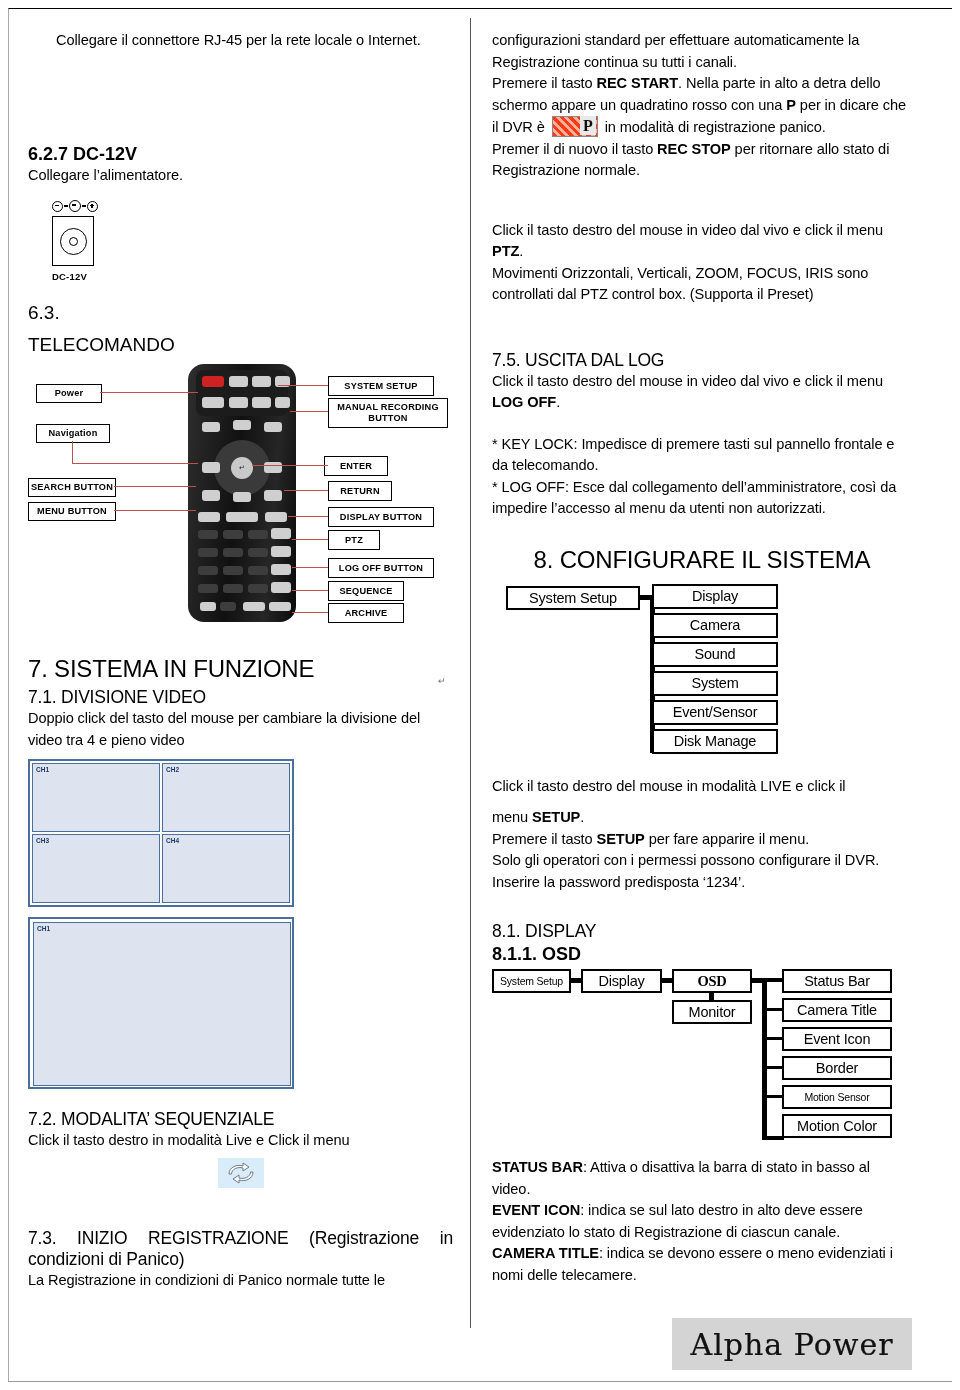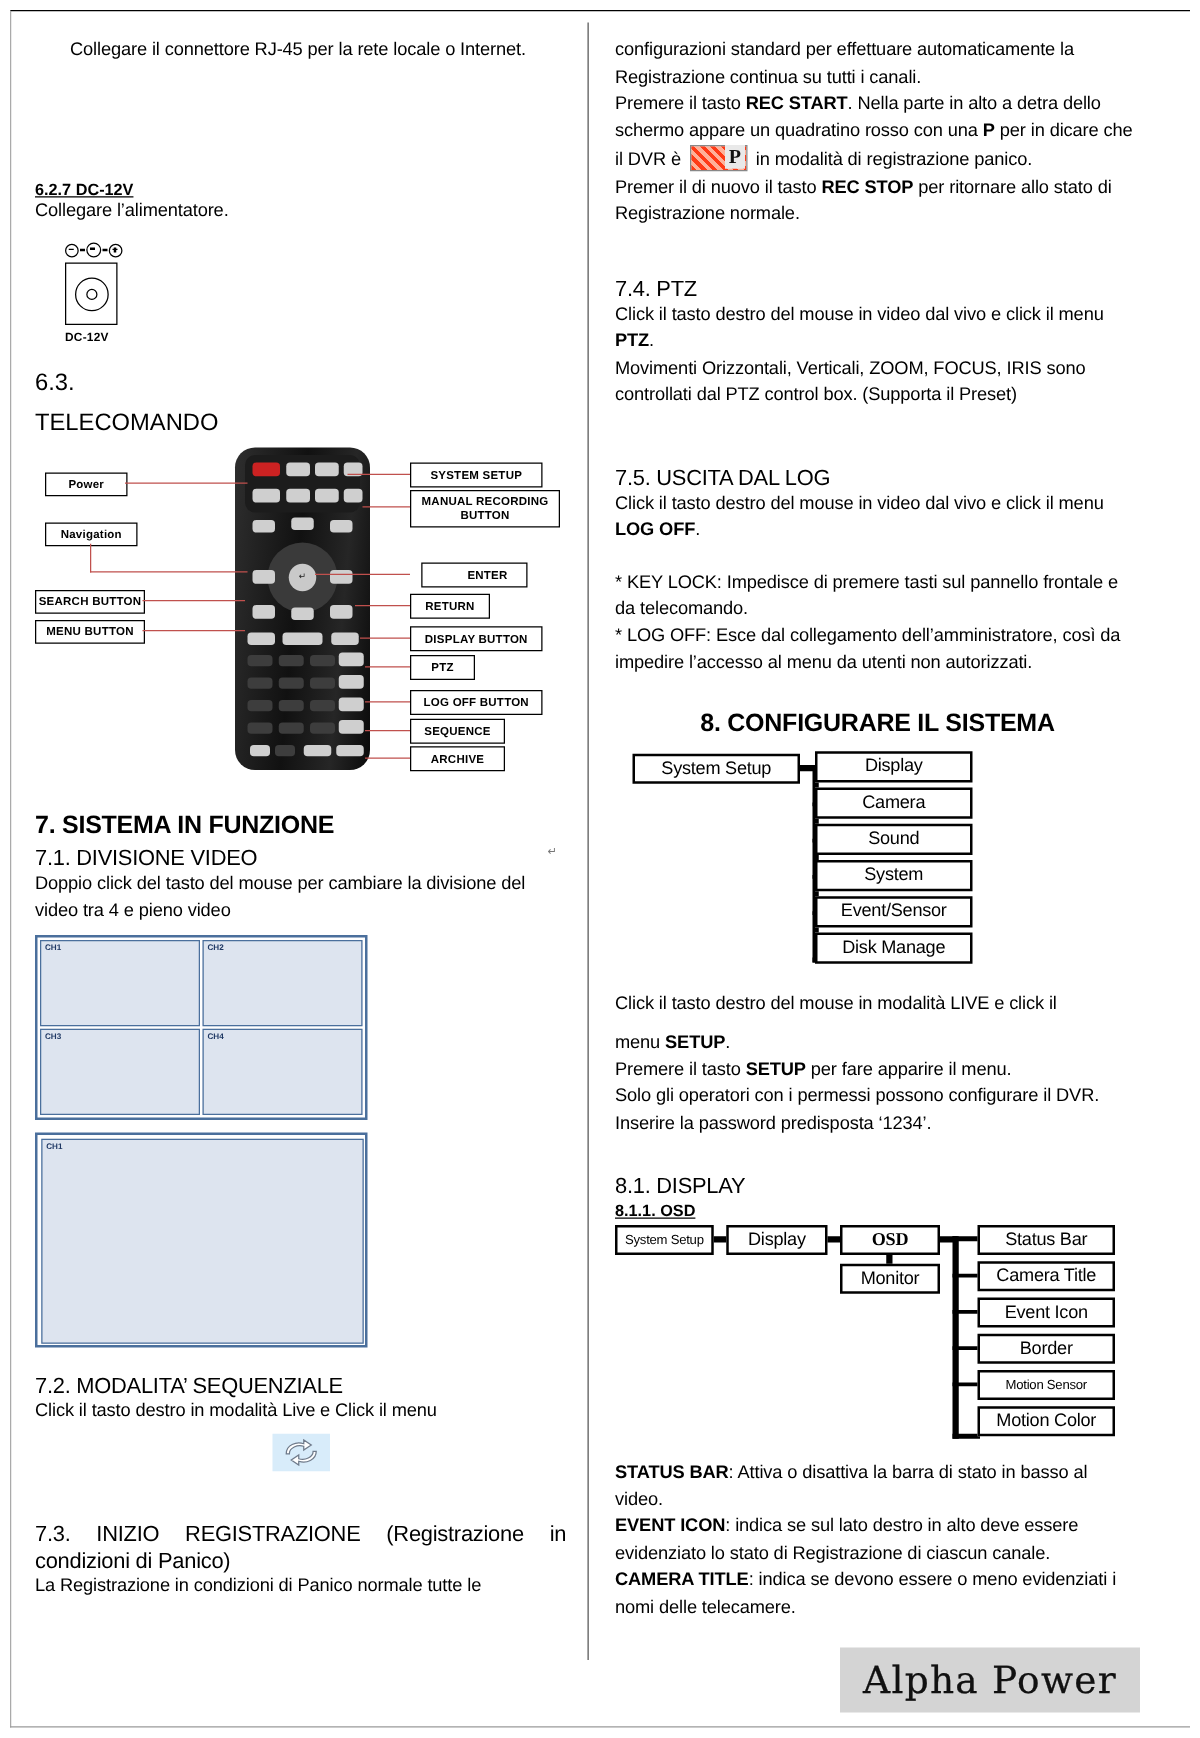--- a/index.html
+++ b/index.html
@@ -37,28 +37,27 @@
   }
   p{margin:0 0 0 0;}
   .txt{
     font-size:14.6px;
     line-height:21.5px;
     letter-spacing:-0.1px;
   }
   .txt b{font-weight:bold;}
   .indent{ text-indent:28px; }
   .h-num{
-    font-size:13px;
+    font-size:18px;
     font-weight:bold;
     margin:0;
-    text-decoration:underline;
   }
   .h-sec{
-    font-size:20px;
-    font-weight:bold;
+    font-size:24px;
+    font-weight:normal;
     letter-spacing:-0.2px;
   }
   .h-sub{
     font-size:17.5px;
     font-weight:normal;
     letter-spacing:-0.2px;
   }
   .h-big{
     font-size:19px;
     font-weight:normal;
@@ -267,21 +266,21 @@
 
     <div class="cal-box" style="left:0px;top:140px;width:86px;height:17px;">MENU BUTTON</div>
     <div class="lead" style="left:86px;top:148px;width:82px;"></div>
 
     <div class="cal-box" style="left:300px;top:14px;width:104px;height:18px;">SYSTEM SETUP</div>
     <div class="lead" style="left:250px;top:23px;width:50px;"></div>
 
     <div class="cal-box" style="left:300px;top:36px;width:118px;height:28px;">MANUAL RECORDING BUTTON</div>
     <div class="lead" style="left:262px;top:49px;width:38px;"></div>
 
-    <div class="cal-box" style="left:309px;top:94px;width:62px;height:18px;padding-left:21px;">ENTER</div>
+    <div class="cal-box" style="left:296px;top:94px;width:62px;height:18px;">ENTER</div>
     <div class="lead" style="left:224px;top:103px;width:76px;"></div>
 
     <div class="cal-box" style="left:300px;top:119px;width:62px;height:18px;">RETURN</div>
     <div class="lead" style="left:256px;top:128px;width:44px;"></div>
 
     <div class="cal-box" style="left:300px;top:145px;width:104px;height:18px;">DISPLAY BUTTON</div>
     <div class="lead" style="left:260px;top:154px;width:40px;"></div>
 
     <div class="cal-box" style="left:300px;top:168px;width:50px;height:18px;">PTZ</div>
     <div class="lead" style="left:264px;top:177px;width:36px;"></div>
@@ -340,21 +339,20 @@
 </div>
 
 <div class="col-right">
 
   <p class="txt">configurazioni standard per effettuare automaticamente la Registrazione continua su tutti i canali.</p>
   <p class="txt"><span>Premere il tasto </span><b>REC START</b><span>. Nella parte in alto a detra dello schermo appare un quadratino rosso con una </span><b>P</b><span> per in dicare che il DVR è </span><span class="panic-ico"><span class="p">P</span></span><span> in modalità di registrazione panico.</span></p>
   <p class="txt"><span>Premer il di nuovo il tasto </span><b>REC STOP</b><span> per ritornare allo stato di Registrazione normale.</span></p>
 
   <div style="height:38px"></div>
 
-  <p class="h-sub">7.4. PTZ</p>
   <p class="txt"><span>Click il tasto destro del mouse in video dal vivo e click il menu</span> <b>PTZ</b>.</p>
   <p class="txt">Movimenti Orizzontali, Verticali, ZOOM, FOCUS, IRIS sono controllati dal PTZ control box. (Supporta il Preset)</p>
 
   <div style="height:44px"></div>
 
   <p class="h-sub">7.5. USCITA DAL LOG</p>
   <p class="txt"><span>Click il tasto destro del mouse in video dal vivo e click il menu</span> <b>LOG OFF</b>.</p>
 
   <div class="sp20"></div>
   <p class="txt">* KEY LOCK: Impedisce di premere tasti sul pannello frontale e da telecomando.</p>

